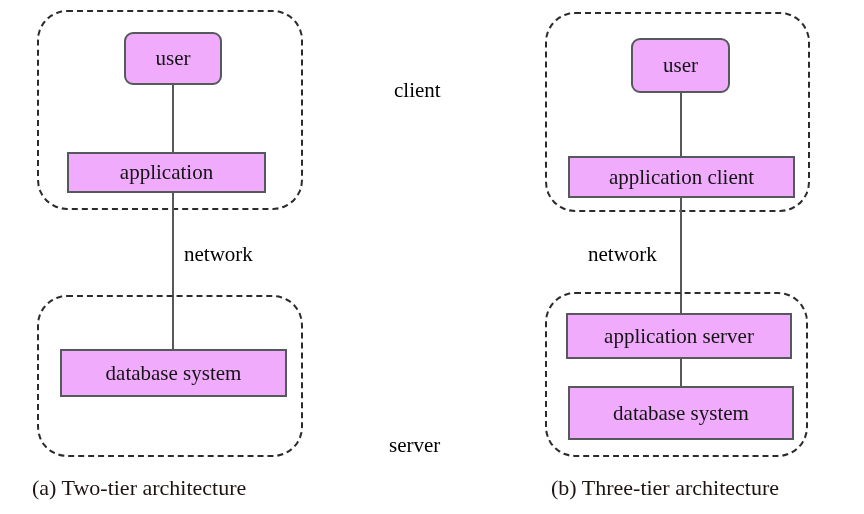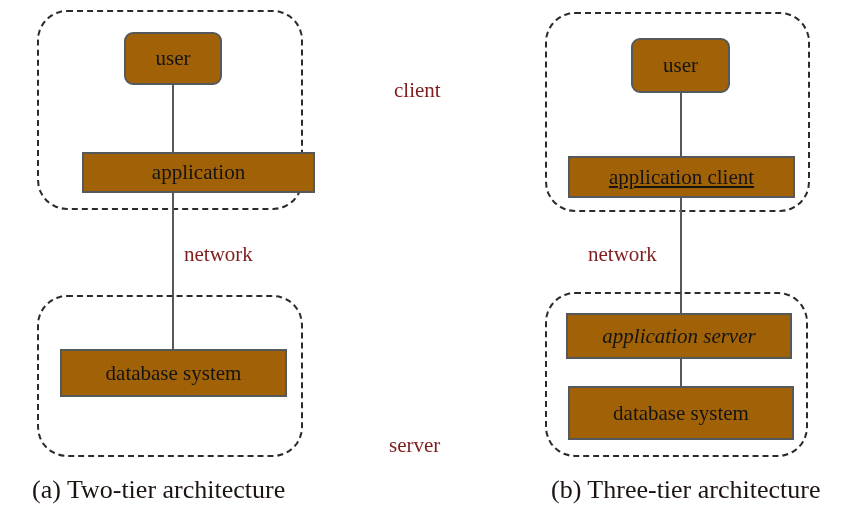--- a/index.html
+++ b/index.html
@@ -26,21 +26,21 @@
     position: absolute;
     border: 2px dashed #2b2b2b;
     border-radius: 30px;
     box-sizing: border-box;
     background: transparent;
   }
   
   .node {
     position: absolute;
     box-sizing: border-box;
-    background: #a16207;
+    background: #f0abfc;
     border: 2px solid #55595c;
     display: flex;
     align-items: center;
     justify-content: center;
     font-size: 21px;
     line-height: 1;
     color: #141414;
     white-space: nowrap;
   }
   .node.rounded {
@@ -50,46 +50,46 @@
   .connector {
     position: absolute;
     width: 2px;
     background: #55595c;
   }
   
   .label {
     position: absolute;
     font-size: 21px;
     line-height: 1;
-    color: #7f1d1d;
+    color: #000000;
     white-space: nowrap;
     text-align: right;
   }
   .caption {
     position: absolute;
-    font-size: 26px;
+    font-size: 22px;
     line-height: 1;
     color: #1d1412;
     white-space: nowrap;
   }
 </style>
 </head>
 <body>
 
 <div id="figure">
 
   <div class="tier" style="left:37px; top:10px; width:266px; height:200px;"></div>
 
   <div class="connector" style="left:172px; top:84px; height:68px;"></div>
 
   <div class="node rounded" style="left:124px; top:32px; width:98px; height:53px;">
     <span>user</span>
   </div>
 
-  <div class="node" style="left:82px; top:152px; width:233px; height:41px;">
+  <div class="node" style="left:67px; top:152px; width:199px; height:41px;">
     <span>application</span>
   </div>
 
   <div class="connector" style="left:172px; top:192px; height:158px;"></div>
 
   <div class="label" style="left:184px; top:244px;">network</div>
 
   <div class="tier" style="left:37px; top:295px; width:266px; height:162px;"></div>
 
   <div class="node" style="left:60px; top:349px; width:227px; height:48px;">
@@ -103,31 +103,31 @@
   <div class="label" style="left:389px; top:388px;margin-top:47px;">server</div>
 
   <div class="tier" style="left:545px; top:12px; width:265px; height:200px;"></div>
 
   <div class="connector" style="left:680px; top:92px; height:64px;"></div>
 
   <div class="node rounded" style="left:631px; top:38px; width:99px; height:55px;">
     <span>user</span>
   </div>
 
-  <div class="node" style="left:568px; top:156px; width:227px; height:42px;text-decoration:underline;">
+  <div class="node" style="left:568px; top:156px; width:227px; height:42px;">
     <span>application client</span>
   </div>
 
   <div class="connector" style="left:680px; top:197px; height:118px;"></div>
 
   <div class="label" style="left:588px; top:244px;">network</div>
 
   <div class="tier" style="left:545px; top:292px; width:263px; height:165px;"></div>
 
-  <div class="node" style="left:566px; top:313px; width:226px; height:46px;font-style:italic;">
+  <div class="node" style="left:566px; top:313px; width:226px; height:46px;">
     <span>application server</span>
   </div>
 
   <div class="connector" style="left:680px; top:358px; height:29px;"></div>
 
   <div class="node" style="left:568px; top:386px; width:226px; height:54px;">
     <span>database system</span>
   </div>
 
   <div class="caption" style="left:535px; top:477px;margin-left:16px;">(b) Three-tier architecture</div>

